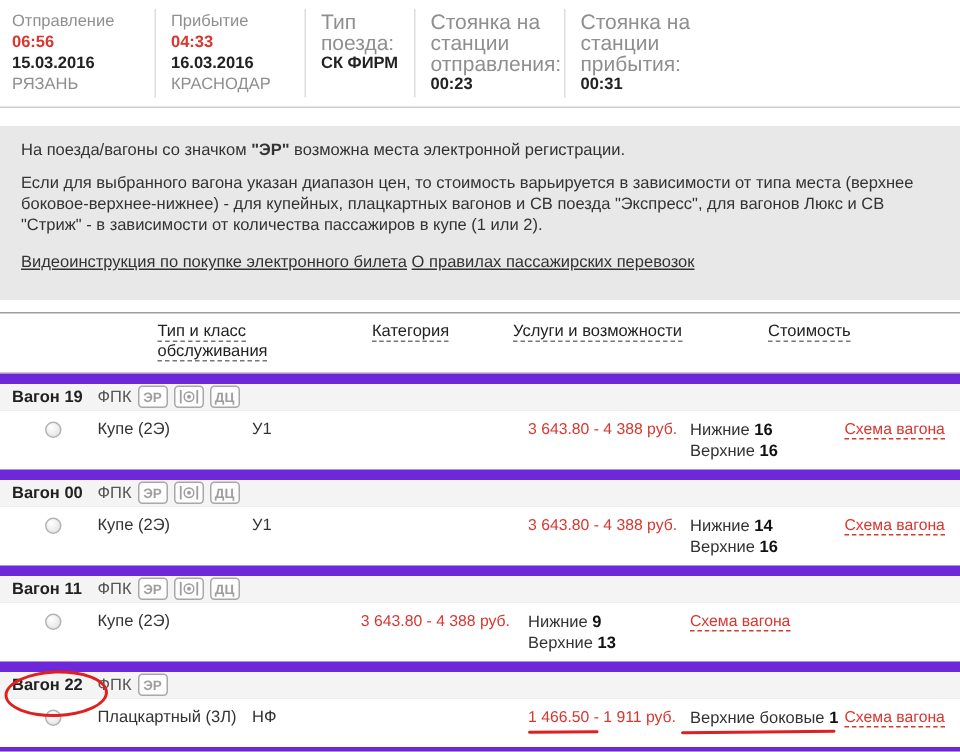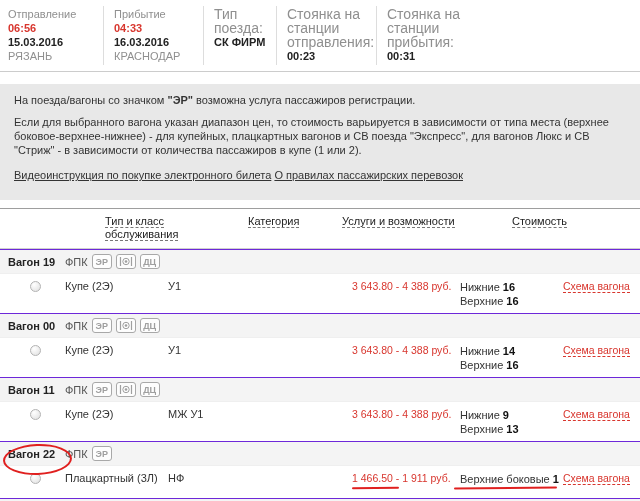--- a/index.html
+++ b/index.html
@@ -23,21 +23,21 @@
   .small-label{font-size:14px;}
   
   .notice{background:var(--noticebg); margin-top:12px; padding:9px 14px 12px 14px; line-height:14px;}
   .notice p{margin-bottom:8px;}
   .notice a{color:#333; text-decoration:underline; cursor:pointer; display:inline-block; margin-top:3px;}
   .nlink{display:block; margin-bottom:6px;}
   
   .grid{display:grid; grid-template-columns:57px 103px 54px 130px 108px 103px 1fr; padding-left:8px;}
   .thead{margin-top:8px; border-top:1px solid #9e9e9e; border-bottom:1px solid #cfcfcf; padding-top:6px; padding-bottom:7px; color:#222; line-height:13px;gap:40px;}
   .thead .col span.sortable{border-bottom:1px dashed #777; cursor:pointer;}
-  .grow{background:var(--rowgray); border-top:1px solid #6d28d9; align-items:center; height:24px; position:relative;}
+  .grow{background:var(--rowgray); border-top:7px solid #6d28d9; align-items:center; height:24px; position:relative;}
   .vagon{font-weight:bold; color:#222;}
   .carrier-wrap{white-space:nowrap; display:flex; align-items:center; gap:4px; overflow:visible;}
   .carrier{color:#555;}
   .badge{display:inline-flex; align-items:center; justify-content:center; min-width:20px; height:15px;
          border:1px solid var(--badge); border-radius:3px; background:#fdfdfd;
          color:#9f9f9f; font-size:9px; font-weight:bold; padding:0 2px;}
   .drow{padding-top:6px; padding-bottom:5px; border-top:1px solid #efefef; line-height:13px; min-height:33px;}
   .radio{width:11px; height:11px; border:1px solid #b3b3b3; border-radius:50%;
          background:radial-gradient(circle at 35% 30%, #fff 0%, #e2e2e2 90%); display:inline-block; margin-left:22px; margin-top:1px; cursor:pointer;}
   .price{color:var(--red); text-align:right; padding-right:12px; white-space:nowrap; font-size:10.5px;}
@@ -79,21 +79,21 @@
     <div class="hlabel small-label">Стоянка на станции отправления:</div>
     <div class="hbold">00:23</div>
   </div>
   <div class="hcell w6">
     <div class="hlabel small-label">Стоянка на станции прибытия:</div>
     <div class="hbold">00:31</div>
   </div>
 </div>
 
 <div class="notice">
-  <p><span>На поезда/вагоны со значком </span><b>"ЭР"</b><span> возможна услуга пассажиров регистрации.</span></p>
+  <p><span>На поезда/вагоны со значком </span><b>"ЭР"</b><span> возможна места электронной регистрации.</span></p>
   <p>Если для выбранного вагона указан диапазон цен, то стоимость варьируется в зависимости от типа места (верхнее боковое-верхнее-нижнее) - для купейных, плацкартных вагонов и СВ поезда "Экспресс", для вагонов Люкс и СВ "Стриж" - в зависимости от количества пассажиров в купе (1 или 2).</p>
   <a class="nlink">Видеоинструкция по покупке электронного билета</a>
   <a class="nlink">О правилах пассажирских перевозок</a>
 </div>
 
 <div class="grid thead">
   <div class="col"></div>
   <div class="col"><span class="sortable">Тип и класс обслуживания</span></div>
   <div class="col"><span class="sortable">Категория</span></div>
   <div class="col"><span class="sortable">Услуги и возможности</span></div>
@@ -169,21 +169,20 @@
           <circle cx="7" cy="5.5" r="1.3" fill="#9f9f9f"></circle>
           <path d="M1.5 1v9 M12.5 1v9" stroke="#9f9f9f" stroke-width="1.2"></path>
         </svg>
       </span>
     <span class="badge">ДЦ</span>
   </div>
 </div>
 <div class="grid drow">
   <div><span class="radio"></span></div>
   <div>Купе (2Э)</div>
-  <div class="cat">МЖ У1</div>
   <div></div>
   <div class="price"><span class="price-wrap"><span>3 643.80 - 4 388 руб.</span></span></div>
   <div class="seats">
     <span class="seat-line"><span>Нижние</span> <b>9</b></span>
     <span class="seat-line"><span>Верхние</span> <b>13</b></span>
   </div>
   <div class="scheme"><span>Схема вагона</span></div>
 </div>
 
 <div class="grid grow">

